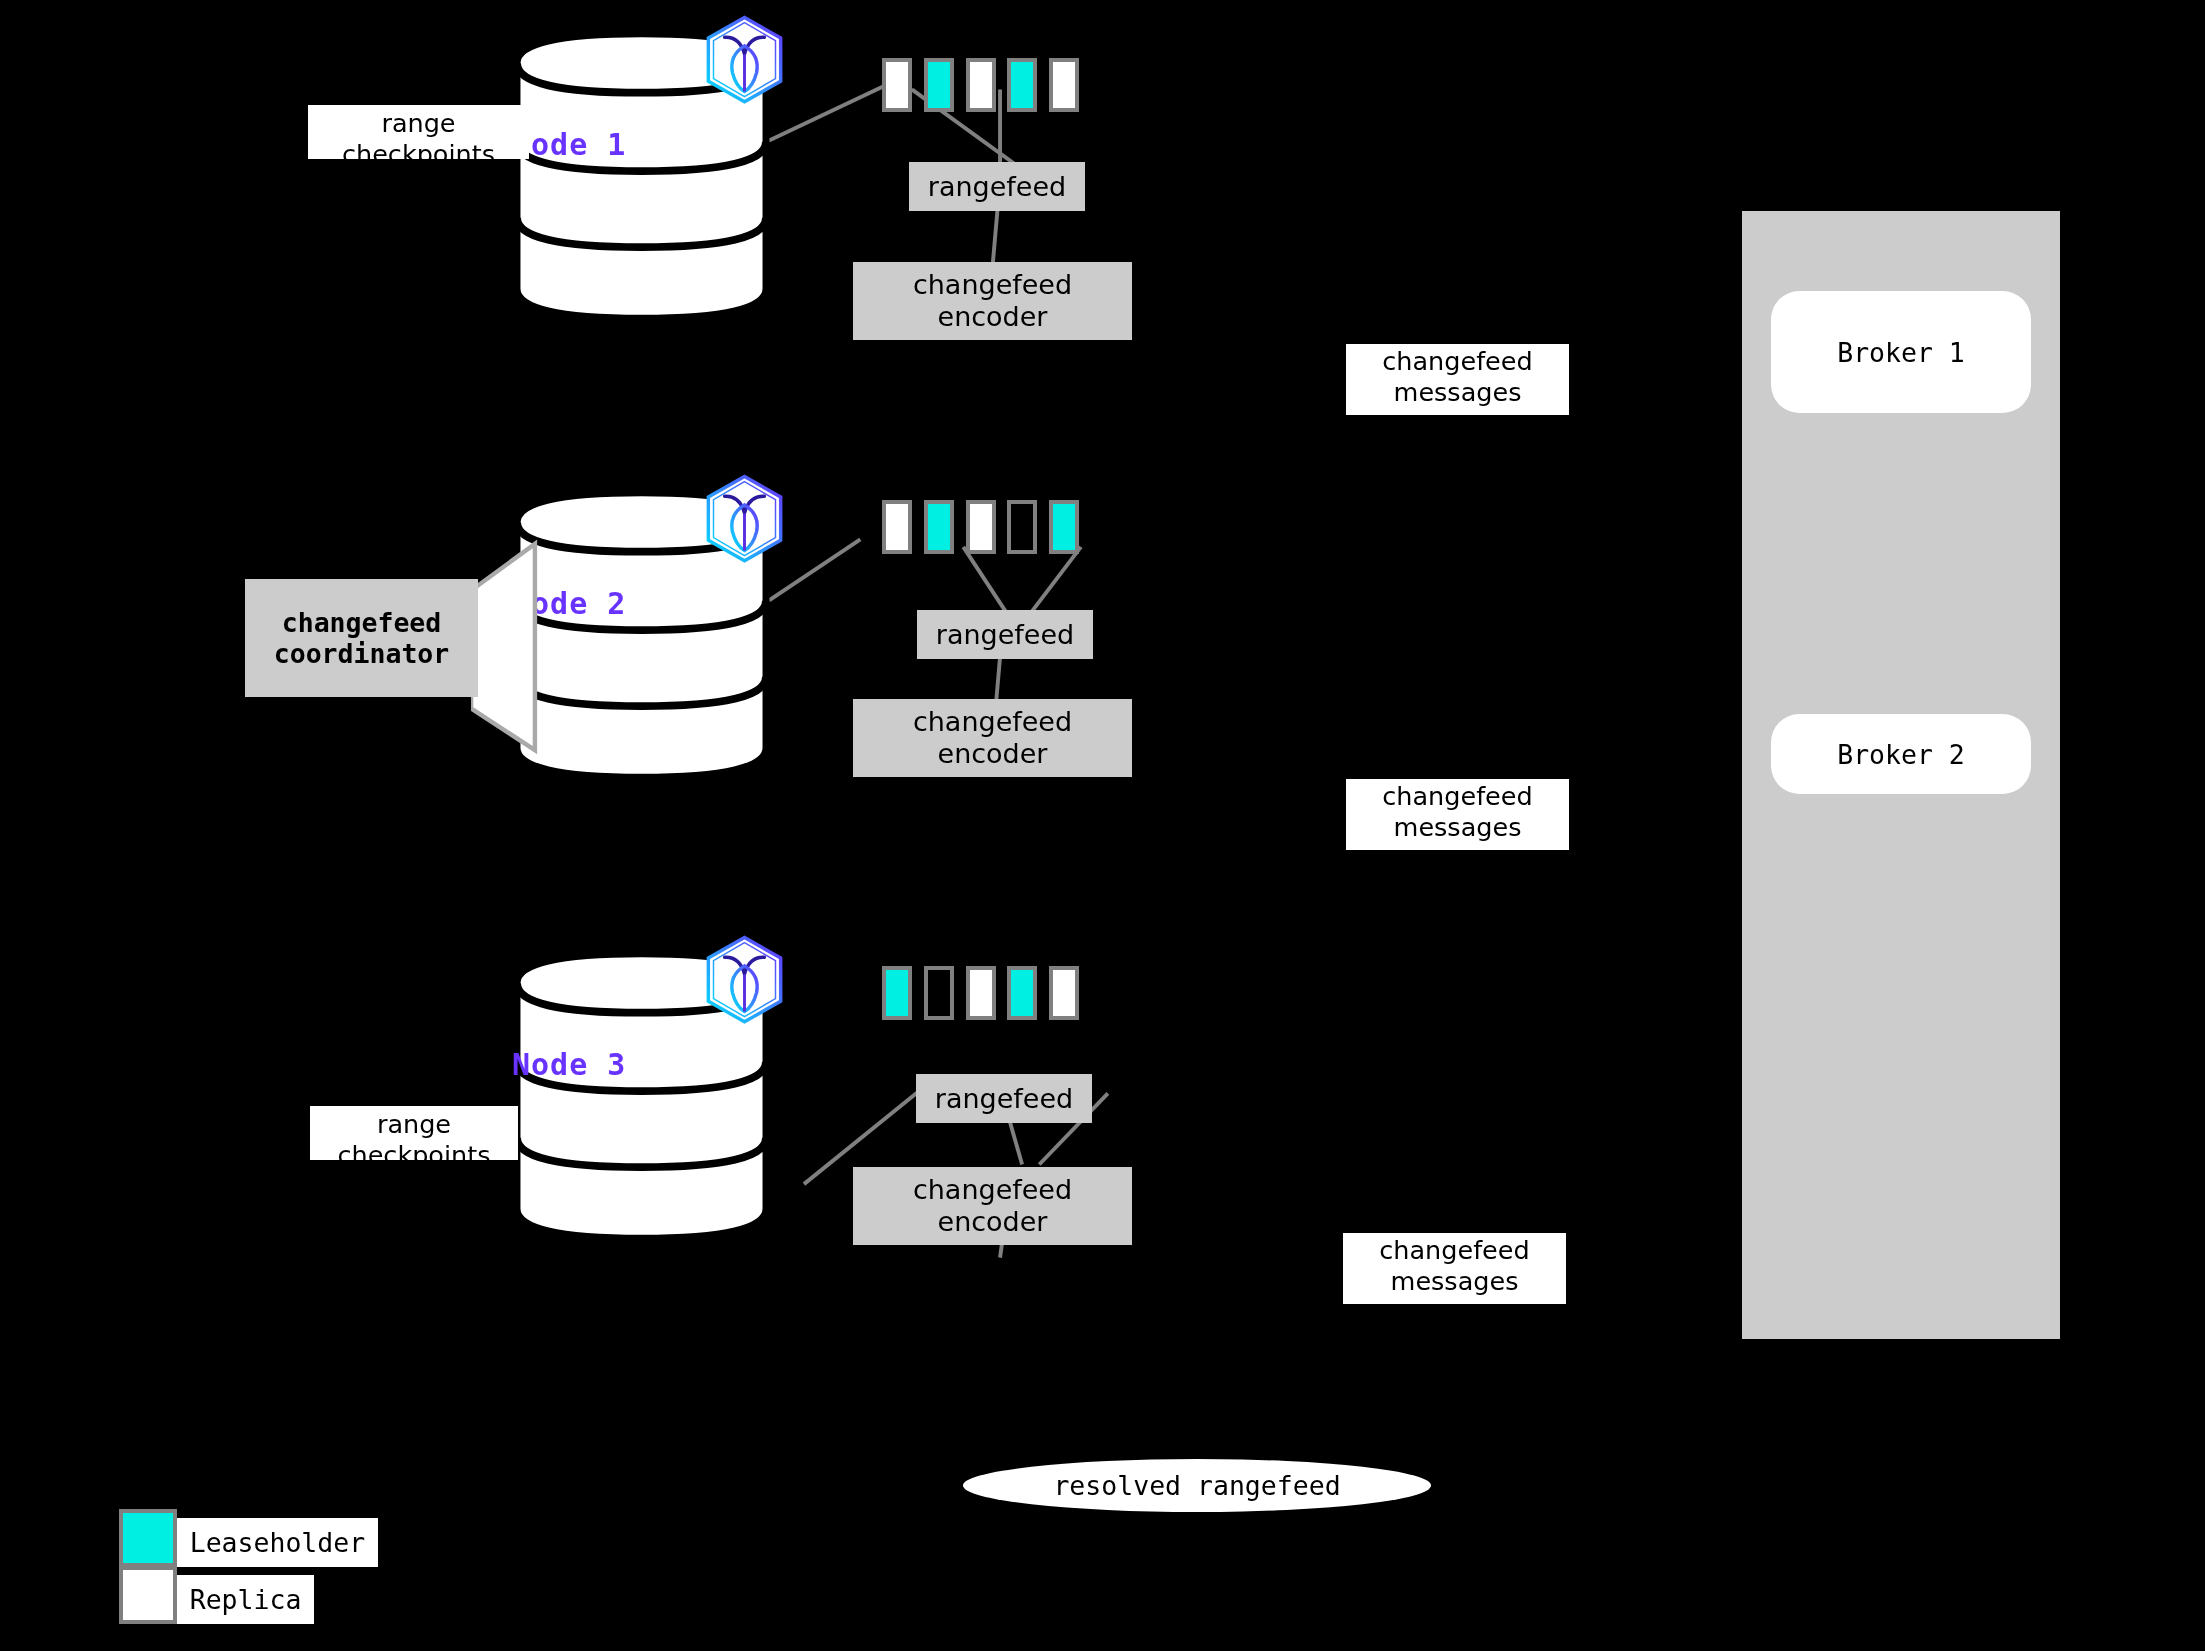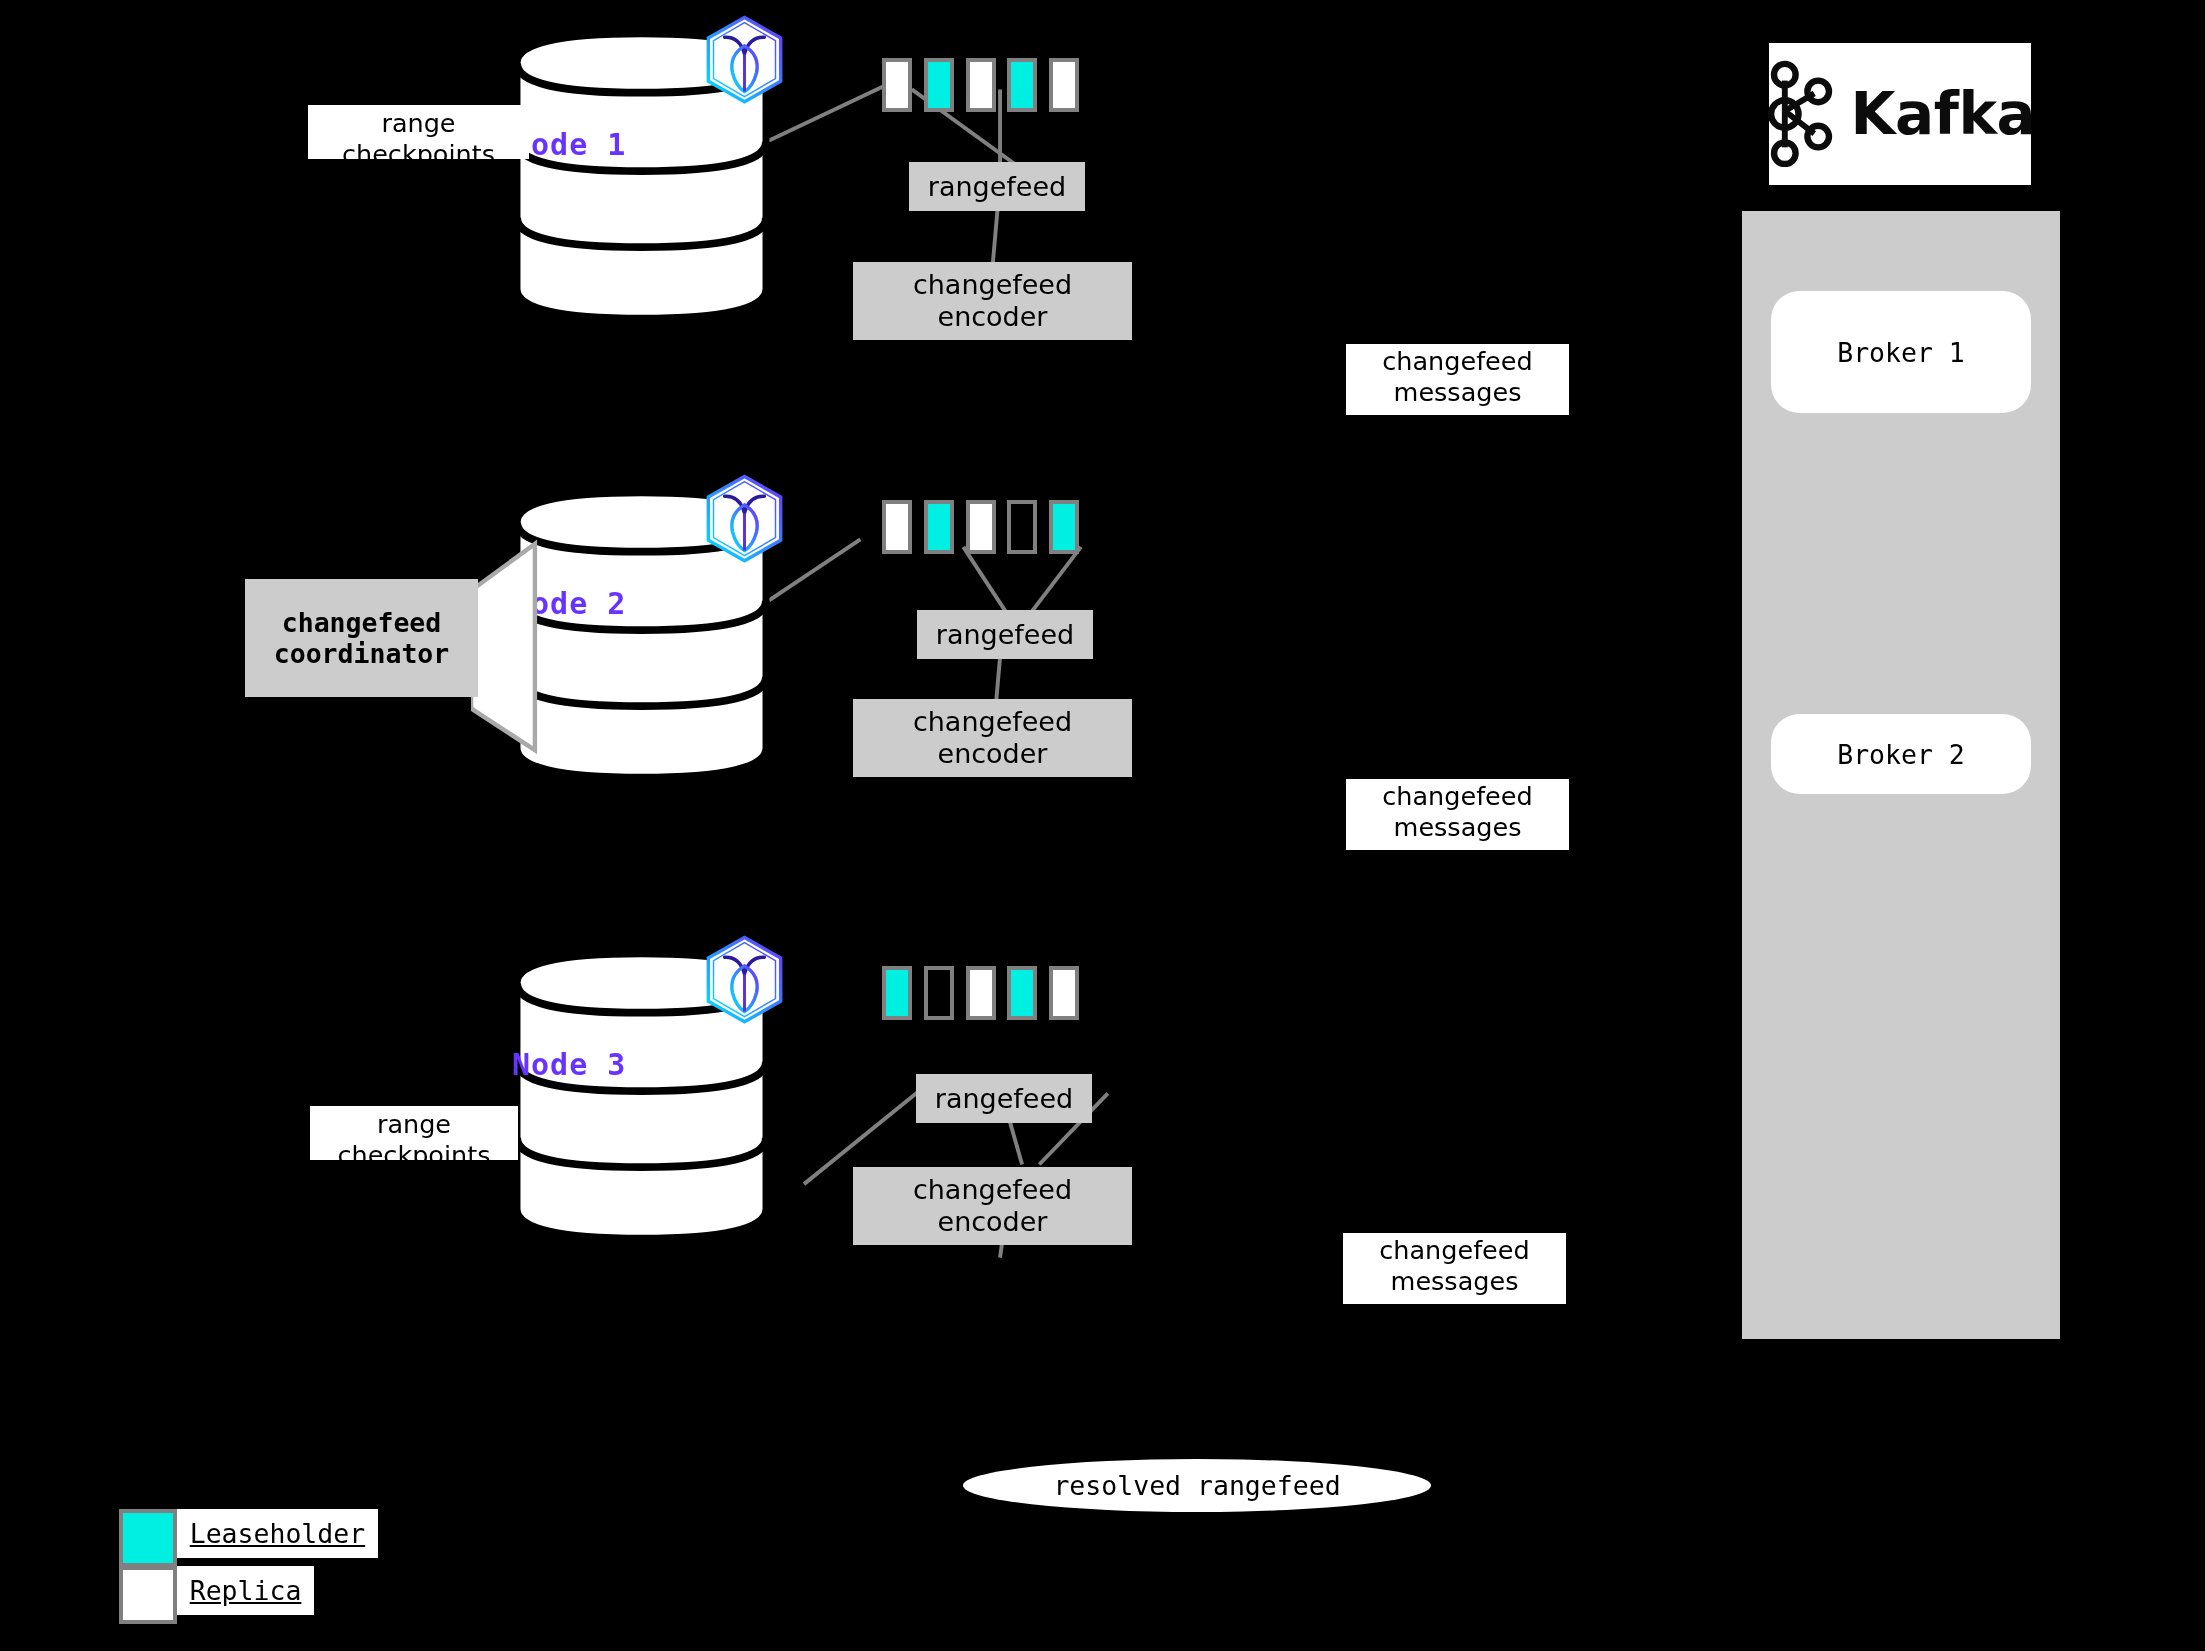--- a/index.html
+++ b/index.html
@@ -73,21 +73,21 @@
 
   
   .pill{
     position:absolute;background:#ffffff;border-radius:50%/50%;
     display:flex;align-items:center;justify-content:center;
     font-family:"DejaVu Sans Mono", monospace;font-size:26.5px;color:#000;
   }
 
   
   .legend{position:absolute;}
-  .legend-row{position:absolute;display:flex;align-items:flex-start;text-decoration:underline;}
+  .legend-row{position:absolute;display:flex;align-items:flex-end;}
   .legend-swatch{width:58px;height:58px;border:4.4px solid #808080;box-sizing:border-box;}
   .legend-swatch.leaseholder{background:#00efe3;}
   .legend-swatch.replica{background:#ffffff;}
   .legend-text{
     background:#ffffff;color:#000;font-family:"DejaVu Sans Mono", monospace;
     font-size:26.5px;padding:8.8px 12.7px;white-space:nowrap;
   }
 
   svg.conn{position:absolute;left:0;top:0;width:2205px;height:1652px;pointer-events:none;overflow:visible;}
 </style>
@@ -248,40 +248,20 @@
   </div>
 
   <div class="gbox" style="left:916px;top:1074px;width:176px;height:49px;">rangefeed</div>
   <div class="gbox" style="left:853px;top:1167px;width:279px;height:78px;">changefeed
 encoder</div>
   <div class="wlabel clip" style="left:281px;top:1106px;width:208px;height:51px;padding-top:2.9px;">range
 checkpoints</div>
   <div class="wlabel" style="left:1343px;top:1233px;width:223px;height:69px;padding-top:2px;">changefeed
 messages</div>
 
-  <div class="kafka-logo-box" style="left:1769px;top:43px;width:262px;height:142px;">
-    <span>
-      <svg width="73" height="108" viewBox="0 0 74 110">
-        <g fill="none" stroke="#0c0c0c" stroke-width="6">
-          <line x1="20" y1="22" x2="20" y2="53"></line>
-          <line x1="20" y1="53" x2="50" y2="35"></line>
-          <line x1="20" y1="53" x2="50" y2="76"></line>
-          <line x1="20" y1="53" x2="20" y2="90"></line>
-        </g>
-        <g fill="none" stroke="#0c0c0c" stroke-width="6.5">
-          <circle cx="20" cy="16" r="11"></circle>
-          <circle cx="20" cy="56" r="14"></circle>
-          <circle cx="20" cy="96" r="11"></circle>
-          <circle cx="54" cy="33" r="11"></circle>
-          <circle cx="54" cy="79" r="11"></circle>
-        </g>
-      </svg>
-    </span>
-    <span class="kafka-word">Kafka</span>
-  </div>
 
   <div class="kafka-panel" style="left:1742px;top:211px;width:318px;height:1128px;"></div>
 
   <div class="broker" style="left:1771px;top:291px;width:260px;height:122px;">Broker 1</div>
   <div class="broker" style="left:1771px;top:714px;width:260px;height:80px;">Broker 2</div>
 
   <div class="pill" style="left:963px;top:1459px;width:468px;height:53px;">resolved rangefeed</div>
 
   <div class="legend" style="left:0;top:0;">
     <div class="legend-row" style="left:119px;top:1509px;">

